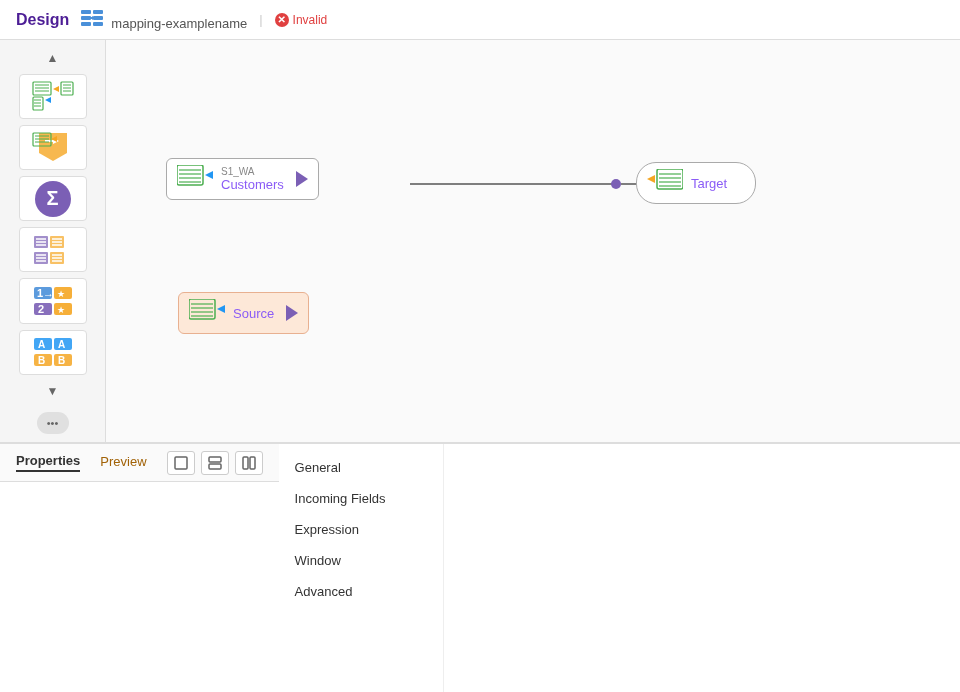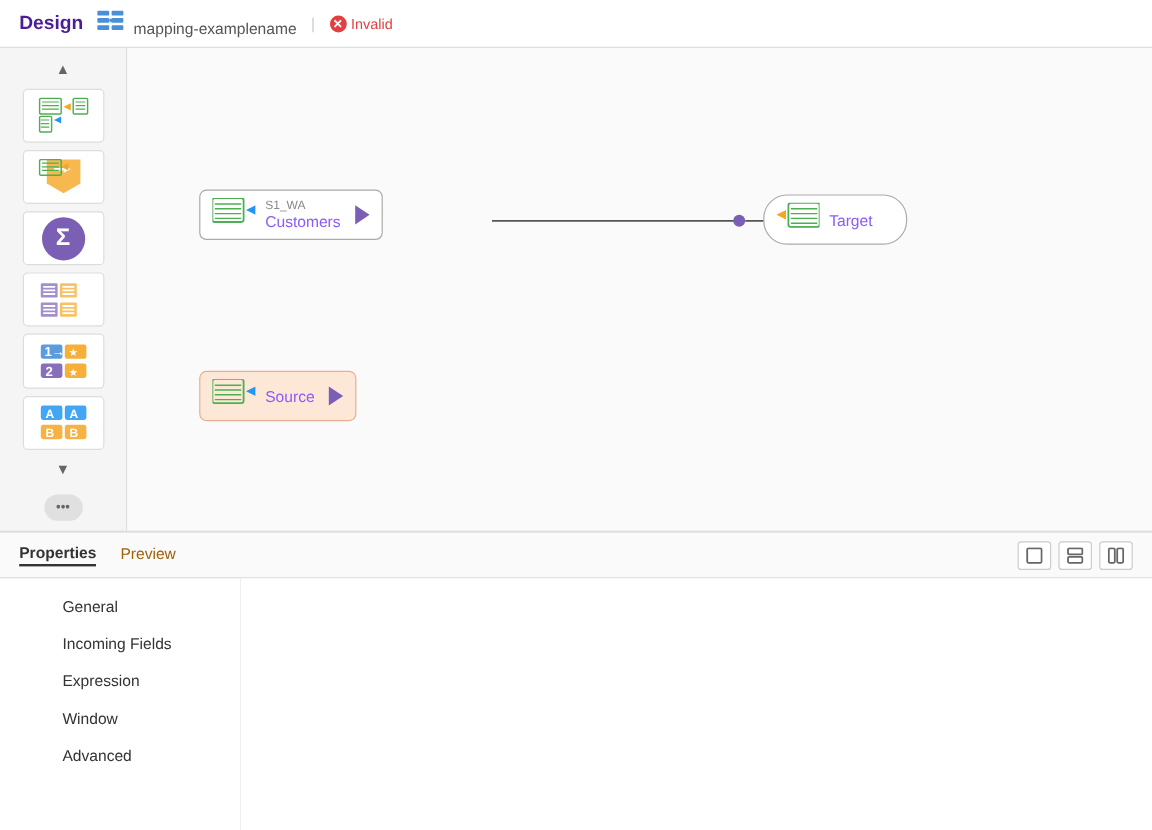--- a/index.html
+++ b/index.html
@@ -198,21 +198,20 @@
       height: 100%;
       pointer-events: none;
     }
 
     
     .bottom-panel {
       height: 250px;
       background: white;
       border-top: 2px solid #ddd;
       display: flex;
-      flex-direction: column;
     }
     .bottom-tabs {
       display: flex;
       align-items: center;
       border-bottom: 1px solid #ddd;
       padding: 0 16px;
       gap: 20px;
       height: 38px;
       background: #fafafa;
     }
@@ -248,21 +247,20 @@
     }
 
     .bottom-content {
       display: flex;
       flex: 1;
     }
     .bottom-sidebar {
       width: 165px;
       border-right: 1px solid #eee;
       padding: 8px 0;
-      margin-left: 36px;
     }
     .bottom-sidebar-item {
       padding: 8px 16px;
       font-size: 13px;
       color: #333;
       cursor: pointer;
     }
     .bottom-main {
       flex: 1;
       background: white;
@@ -428,21 +426,21 @@
             <line x1="12" y1="9" x2="34" y2="9" stroke="#4CAF50" stroke-width="1.2"></line>
             <line x1="12" y1="13" x2="34" y2="13" stroke="#4CAF50" stroke-width="1.2"></line>
             <line x1="12" y1="17" x2="34" y2="17" stroke="#4CAF50" stroke-width="1.2"></line>
           </svg>
         </div>
         <div class="node-label">
           <span class="node-name">Target</span>
         </div>
       </div>
 
-      <div class="node node-source" style="top:252px;left:60px;min-width:130px;margin-top:17px;">
+      <div class="node node-source" style="top:252px;left:72px;min-width:130px;">
         <div class="node-icon">
           <svg width="36" height="28" viewBox="0 0 36 28">
             <rect x="0" y="0" width="26" height="20" rx="2" fill="none" stroke="#4CAF50" stroke-width="1.5"></rect>
             <line x1="2" y1="5" x2="24" y2="5" stroke="#4CAF50" stroke-width="1.2"></line>
             <line x1="2" y1="9" x2="24" y2="9" stroke="#4CAF50" stroke-width="1.2"></line>
             <line x1="2" y1="13" x2="24" y2="13" stroke="#4CAF50" stroke-width="1.2"></line>
             <line x1="2" y1="17" x2="24" y2="17" stroke="#4CAF50" stroke-width="1.2"></line>
             <polygon points="28,10 36,6 36,14" fill="#2196F3"></polygon>
           </svg>
         </div>

